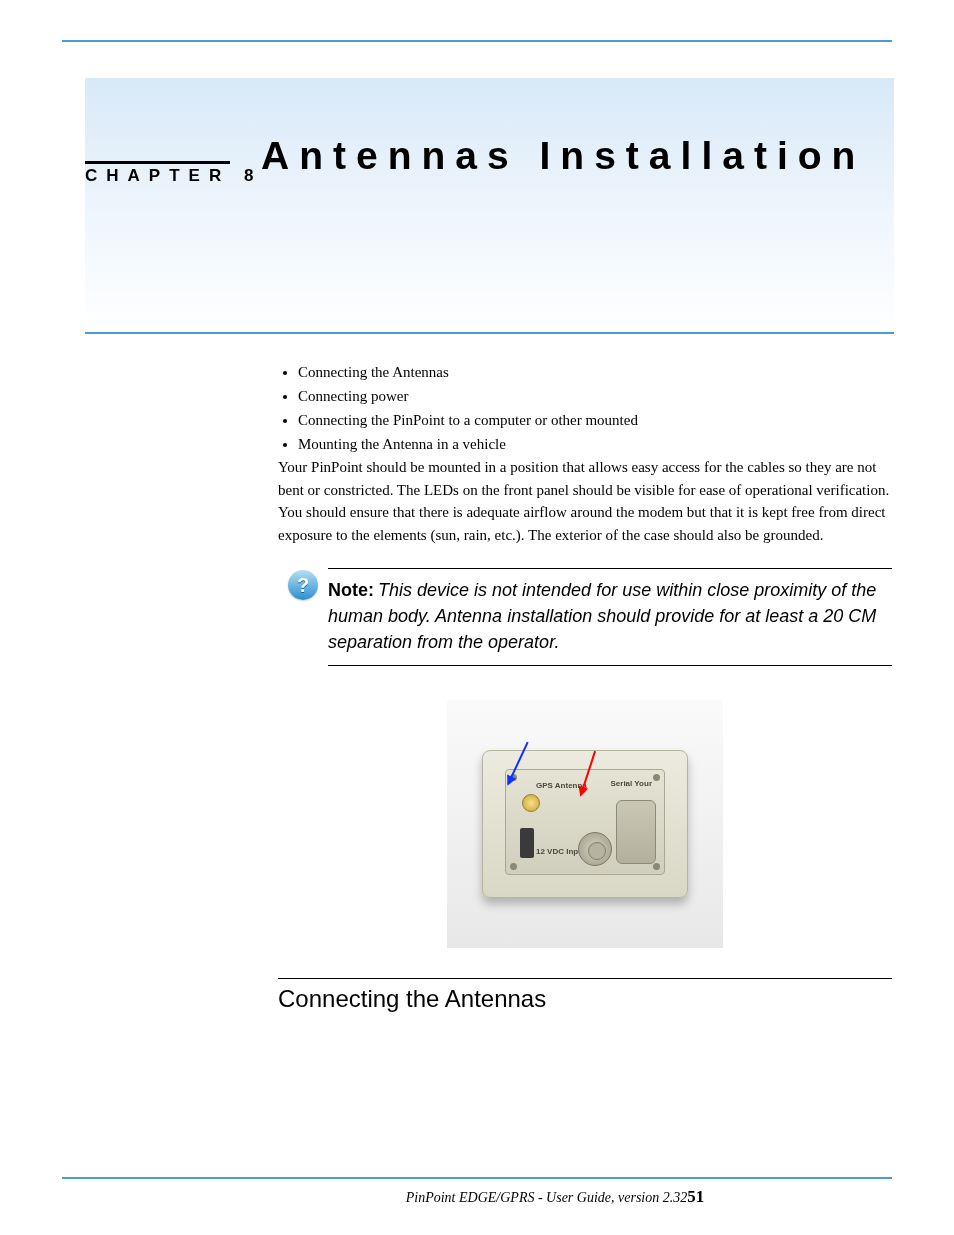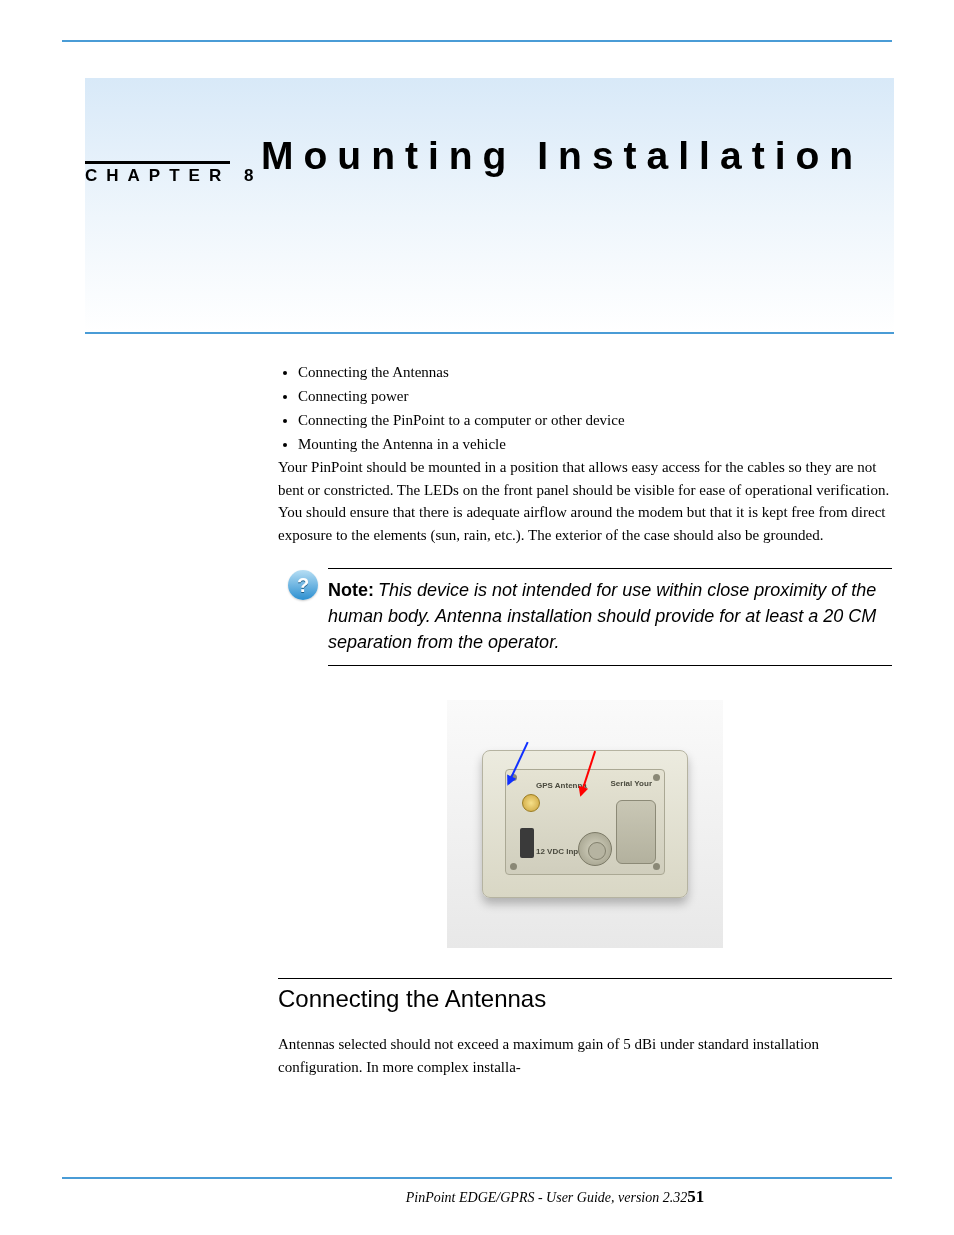--- a/index.html
+++ b/index.html
@@ -94,28 +94,28 @@
 </style>
 </head>
 <body>
 
 <div class="page">
   <div class="topbar"></div>
 
   <div class="hero">
     <div class="chapterline"></div>
     <div class="chapter">CHAPTER 8</div>
-    <div class="title">Mounting Installation</div>
+    <div class="title">Antennas Installation</div>
   </div>
 
   <div class="content">
     <ul class="toc">
       <li>Connecting the Antennas</li>
       <li>Connecting power</li>
-      <li>Connecting the PinPoint to a computer or other device</li>
+      <li>Connecting the PinPoint to a computer or other mounted</li>
       <li>Mounting the Antenna in a vehicle</li>
     </ul>
 
     <p class="para">Your PinPoint should be mounted in a position that allows easy access for the cables so they are not bent or constricted. The LEDs on the front panel should be visible for ease of operational verification. You should ensure that there is adequate airflow around the modem but that it is kept free from direct exposure to the elements (sun, rain, etc.). The exterior of the case should also be grounded.</p>
 
     <div class="notebox">
       <div class="icon">
         <div class="qicon-outer">
             <span class="qicon-inner">?</span>
           </div>
@@ -144,21 +144,20 @@
           <div class="tnc"></div>
           <div class="serial"></div>
         </div>
       </div>
       <div class="arrow blue"></div>
       <div class="arrow red"></div>
     </div>
 
     <hr class="h2rule">
     <div class="h2">Connecting the Antennas</div>
-    <p class="para afterh2">Antennas selected should not exceed a maximum gain of 5 dBi under standard installation configuration. In more complex installa-</p>
   </div>
 
   <div class="footerbar"></div>
   <div class="footer">
     <span class="doc">PinPoint EDGE/GPRS - User Guide, version 2.32</span>
     <span class="page">51</span>
   </div>
 </div>
 
 </body></html>

